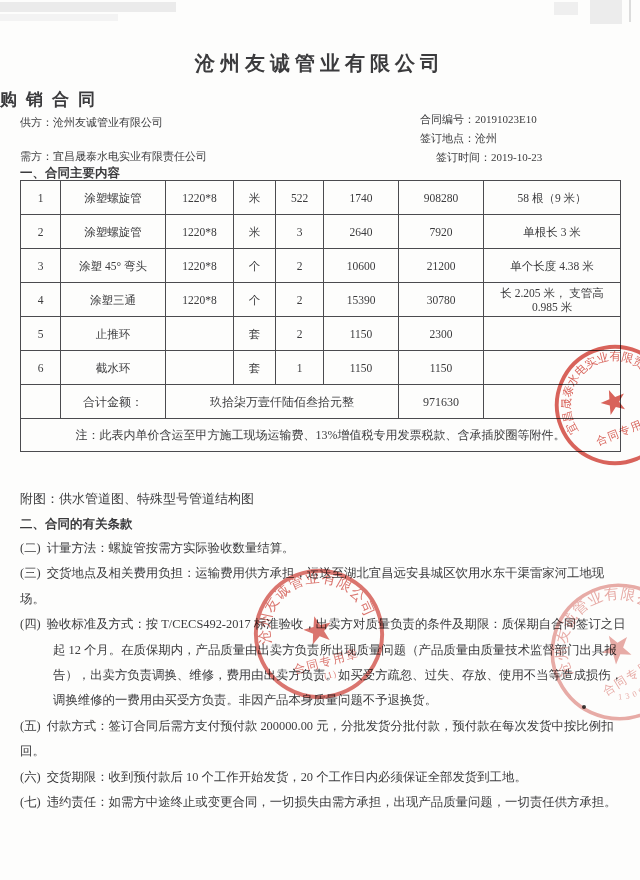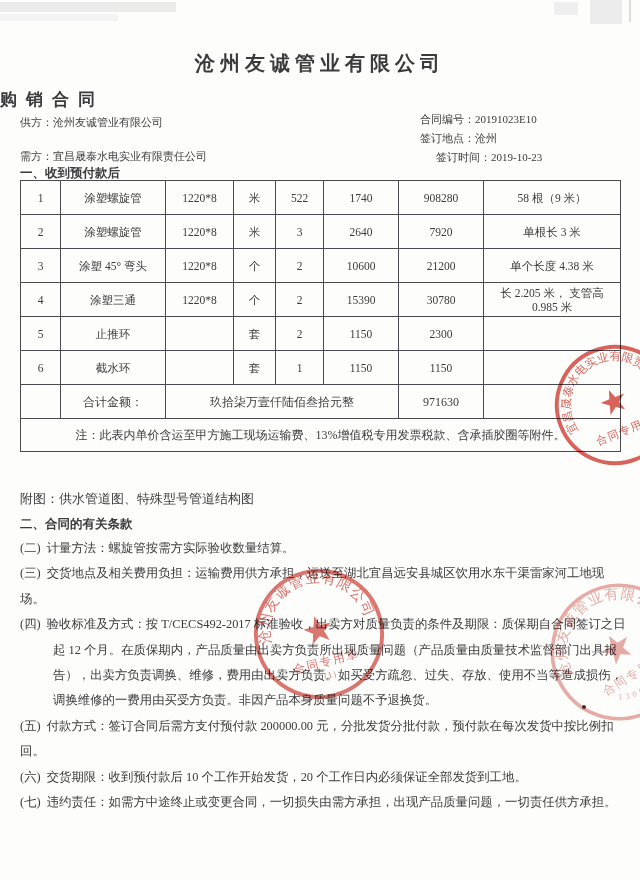--- a/index.html
+++ b/index.html
@@ -60,21 +60,21 @@
 
   <div class="title">沧州友诚管业有限公司</div>
   <div class="subtitle">购销合同</div>
 
   <div class="meta m-sup"><span>供方：</span><span>沧州友诚管业有限公司</span></div>
   <div class="meta m-buy"><span>需方：</span><span>宜昌晟泰水电实业有限责任公司</span></div>
   <div class="meta m-no"><span>合同编号：</span><span>20191023E10</span></div>
   <div class="meta m-pl"><span>签订地点：</span><span>沧州</span></div>
   <div class="meta m-dt"><span>签订时间：</span><span>2019-10-23</span></div>
 
-  <div class="sec-heading h1a">一、收到预付款后</div>
+  <div class="sec-heading h1a">一、合同主要内容</div>
 
   <table class="items">
     <colgroup>
       <col style="width:40px">
         <col style="width:105px">
         <col style="width:68px">
         <col style="width:42px">
       <col style="width:48px">
         <col style="width:75px">
         <col style="width:85px">

